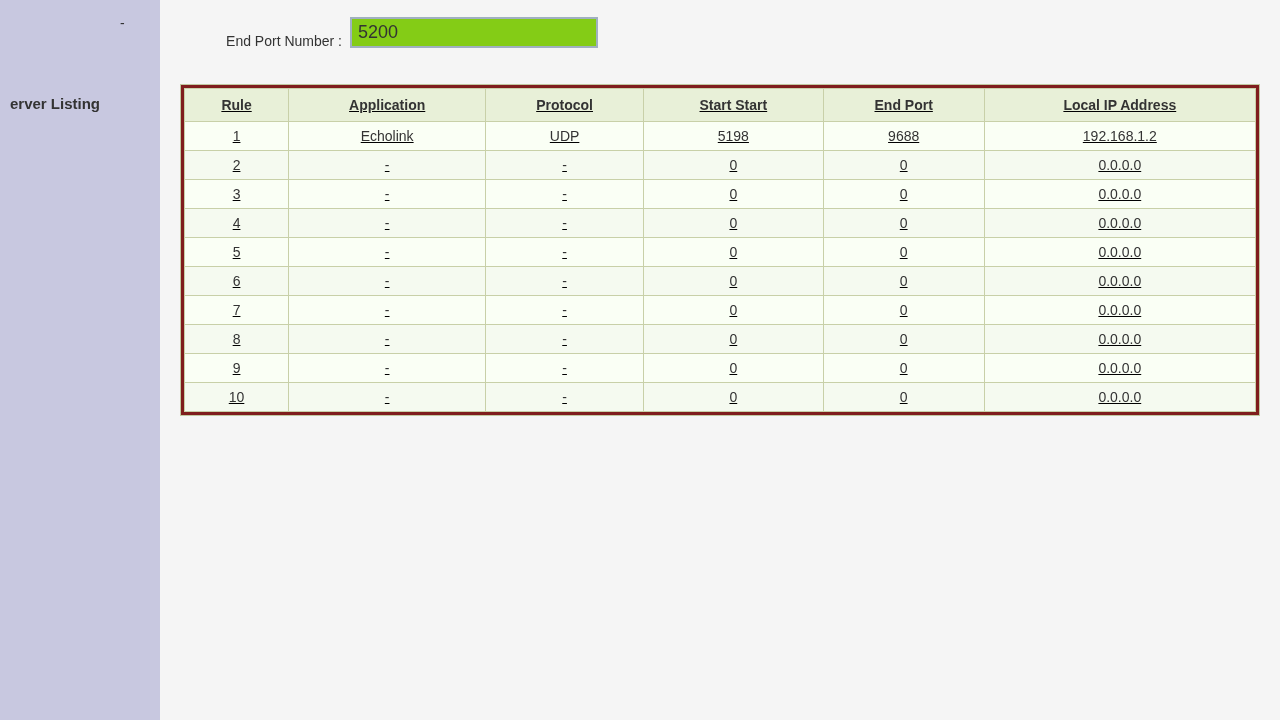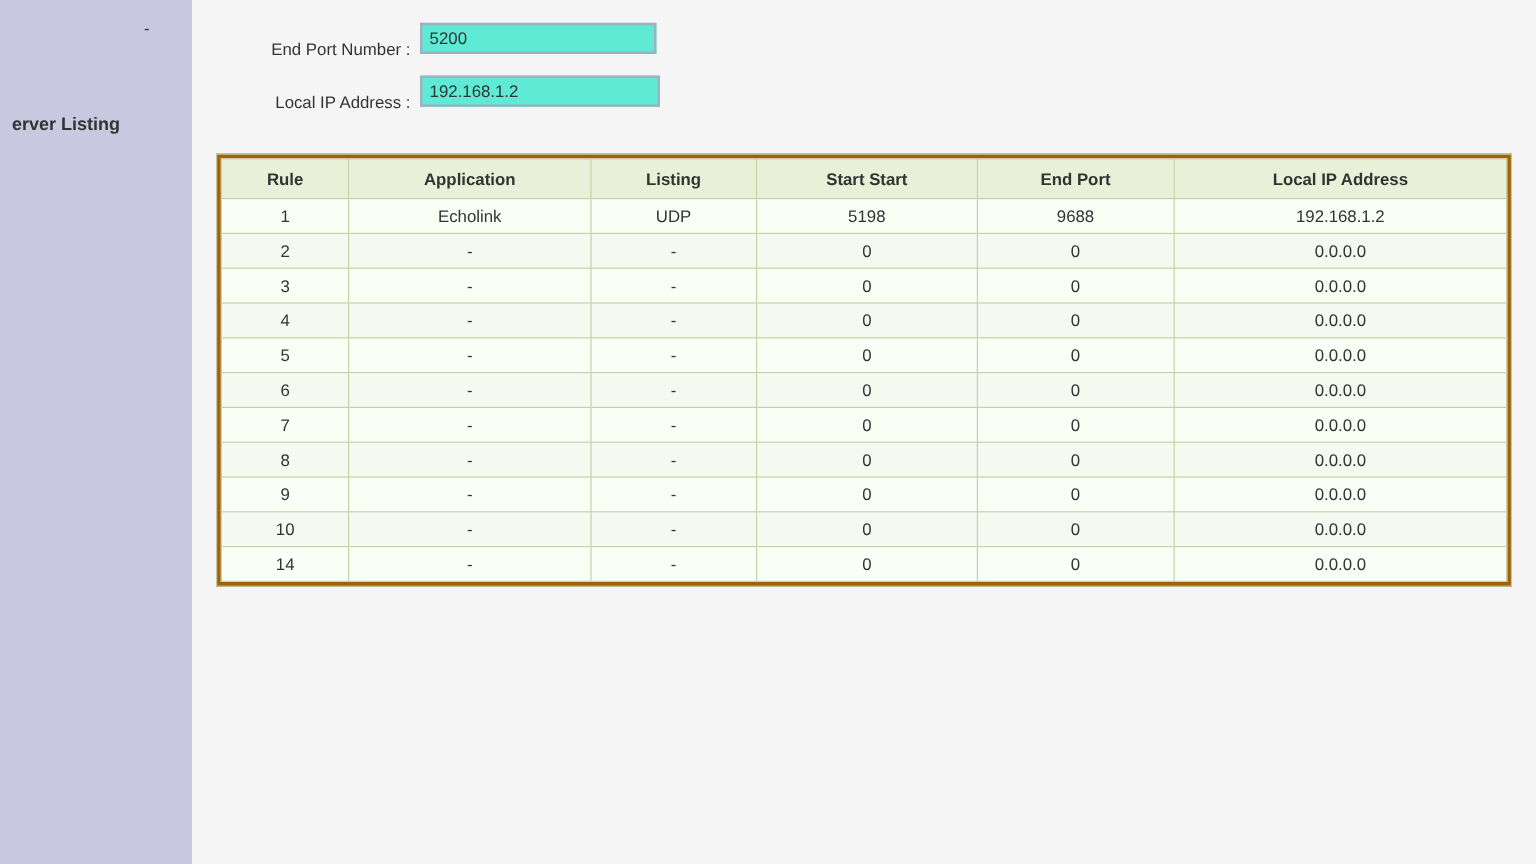--- a/index.html
+++ b/index.html
@@ -59,23 +59,23 @@
       font-size: 14px;
       color: #333;
       min-width: 170px;
       text-align: right;
       padding-right: 8px;
       margin-top: 18px;
     }
 
     .form-input {
       border: 2px solid #a0b0c0;
-      background: #5eead4;
+      background: #84cc16;
       padding: 3px 6px;
-      font-size: 14px;
+      font-size: 18px;
       color: #333;
       min-width: 100px;
     }
 
     .form-input-wide {
       min-width: 200px;
     }
 
     table {
       width: 100%;
@@ -108,57 +108,54 @@
     table tr:nth-child(odd) td {
       background: #fafff5;
     }
 
     table tr:nth-child(even) td {
       background: #f5faf0;
     }
 
     .outer-table-wrapper {
       border: 1px solid #c0c8a0;
-      background: #a16207;
+      background: #7f1d1d;
       padding: 3px;
       margin-top: 10px;
+      text-decoration: underline;
     }
 
     .inner-table-wrapper {
       background: white;
     }
   </style>
 </head>
 <body>
 
 <div class="sidebar">
   <div class="sidebar-title">erver Listing</div>
   <div class="sidebar-dash">-</div>
 </div>
 
 <div class="main-content">
   <div class="form-section">
     <div class="form-row">
       <span class="form-label">End Port Number :</span>
       <input class="form-input" type="text" value="5200" style="">
-    </div>
-    <div class="form-row">
-      <span class="form-label">Local IP Address :</span>
-      <input class="form-input form-input-wide" type="text" value="192.168.1.2" style="">
     </div>
   </div>
 
   <div class="outer-table-wrapper">
     <div class="inner-table-wrapper">
       <table>
         <thead>
           <tr>
             <th>Rule</th>
             <th>Application</th>
-            <th>Listing</th>
+            <th>Protocol</th>
             <th>Start Start</th>
             <th>End Port</th>
             <th>Local IP Address</th>
           </tr>
         </thead>
         <tbody id="table-body">
         <tr>
               <td>1</td>
               <td>Echolink</td>
               <td>UDP</td>
@@ -231,25 +228,17 @@
               <td>0.0.0.0</td>
             </tr>
             <tr>
               <td>10</td>
               <td>-</td>
               <td>-</td>
               <td>0</td>
               <td>0</td>
               <td>0.0.0.0</td>
             </tr>
-            <tr>
-              <td>14</td>
-              <td>-</td>
-              <td>-</td>
-              <td>0</td>
-              <td>0</td>
-              <td>0.0.0.0</td>
-            </tr>
           </tbody>
       </table>
     </div>
   </div>
 </div>
 
 </body></html>

